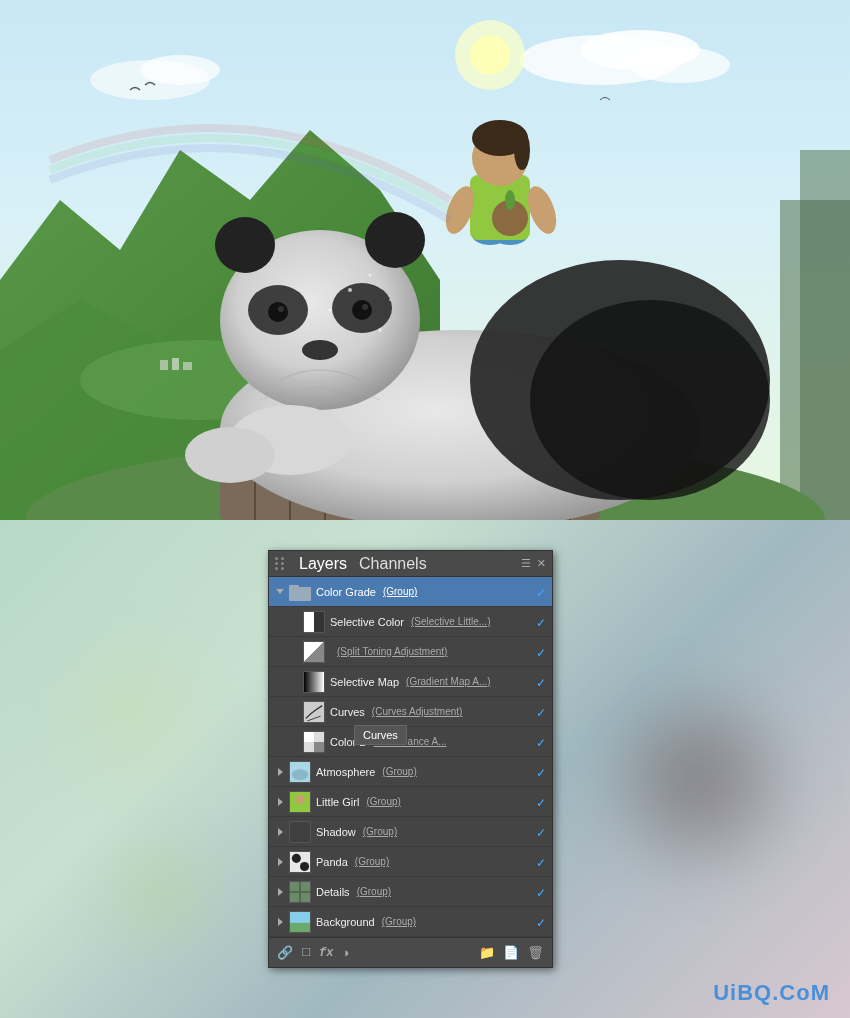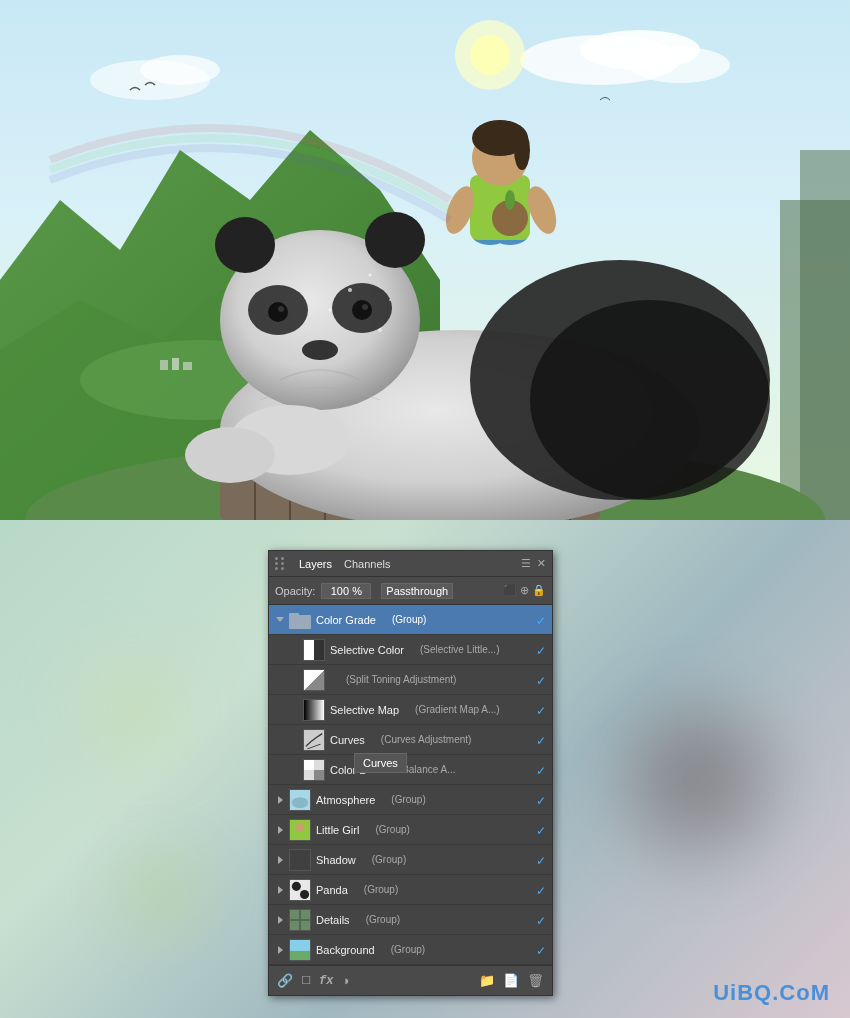--- a/index.html
+++ b/index.html
@@ -101,21 +101,21 @@
       background: #4a4a4a;
       display: flex;
       align-items: center;
       padding: 4px 6px;
       border-bottom: 1px solid #333;
       height: 26px;
     }
 
     .panel-tab {
       color: #ddd;
-      font-size: 11px;
+      font-size: 16px;
       padding: 2px 6px;
       cursor: pointer;
     }
     .panel-tab.active {
       color: #fff;
     }
 
     .panel-controls {
       margin-left: auto;
       display: flex;
@@ -208,22 +208,23 @@
 
     .layer-name {
       font-size: 11px;
       font-weight: normal;
       color: #eee;
       white-space: nowrap;
     }
     .layer-type {
       font-size: 10px;
       color: #aaa;
-      margin-left: 16px;
+      margin-left: 7px;
       white-space: nowrap;
+      text-decoration: underline;
     }
 
     .layer-check {
       margin-left: auto;
       width: 12px;
       height: 12px;
       color: #4a90d9;
       font-size: 12px;
       flex-shrink: 0;
     }
@@ -547,30 +548,20 @@
         <div class="grip-dot"></div>
       </div>
       <span class="panel-tab active">Layers</span>
       <span class="panel-tab">Channels</span>
       <div class="panel-controls">
         <span>☰</span>
         <span>✕</span>
       </div>
     </div>
 
-    <div class="opacity-row">
-      <span class="opacity-label">Opacity:</span>
-      <span class="opacity-value">100 %</span>
-      <span class="blend-mode">Passthrough</span>
-      <div class="opacity-row-icons">
-        <span style="color:#aaa;font-size:11px;">⬛</span>
-        <span style="color:#aaa;font-size:11px;">⊕</span>
-        <span style="color:#aaa;font-size:11px;">🔒</span>
-      </div>
-    </div>
 
     <div class="layer-row color-grade-group selected">
       <div class="layer-expand">
         <span class="arrow-down"></span>
       </div>
 
       <div style="width:22px;height:22px;margin-right:5px;position:relative;flex-shrink:0;">
         <svg width="22" height="22" viewBox="0 0 22 22" xmlns="http://www.w3.org/2000/svg">
           <rect x="0" y="6" width="22" height="14" rx="1" fill="#9ab"></rect>
           <rect x="0" y="4" width="10" height="4" rx="1" fill="#9ab"></rect>

